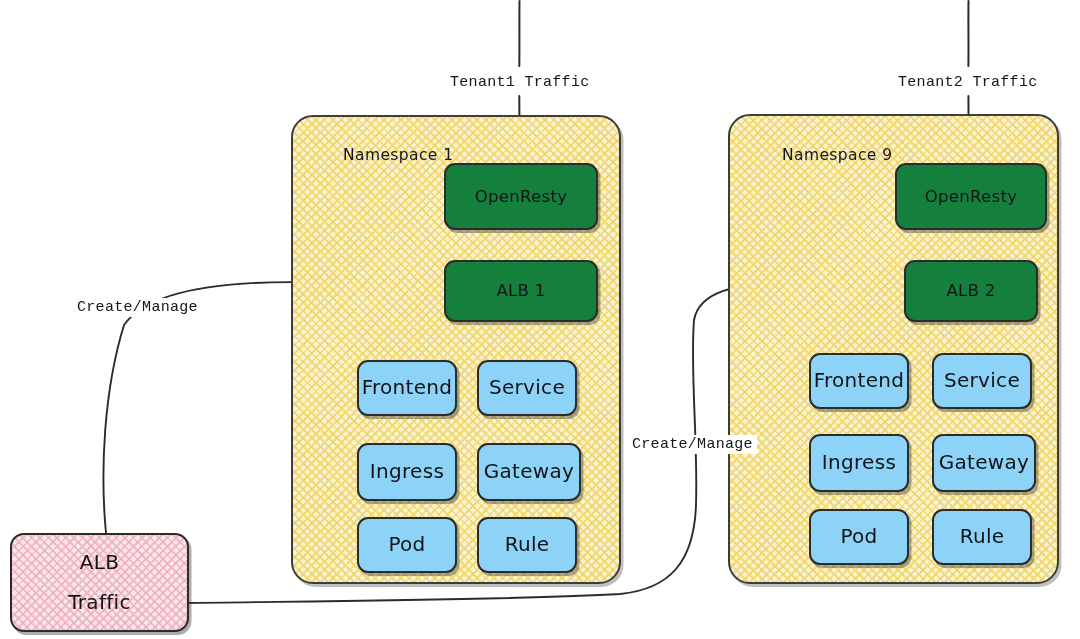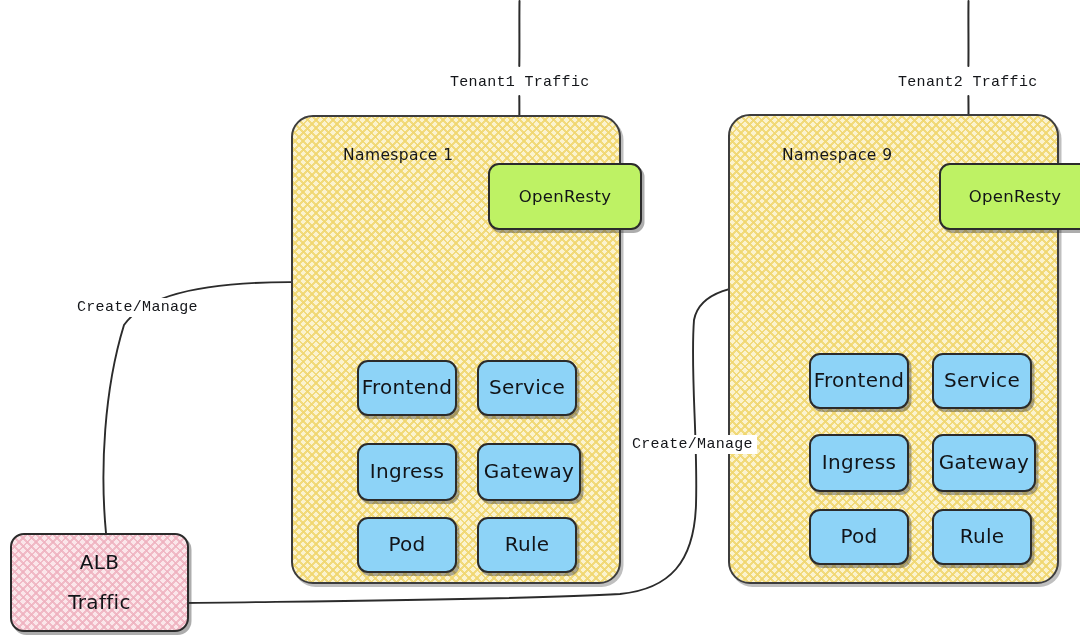--- a/index.html
+++ b/index.html
@@ -60,22 +60,21 @@
     align-items: center;
     justify-content: center;
     text-align: center;
     color: #121418;
     font-family: "DejaVu Sans", sans-serif;
     letter-spacing: 0.3px;
     box-shadow: 2.5px 3px 0 rgba(50,50,50,0.40);
     line-height: 1.18;
   }
   .node.green {
-    background: #bef264;
-    margin-left: 44px;
+    background: #15803d;
   }
   .node.blue {
     background: #8dd3f7;
   }
   .node.pink {
     border-radius: 14px;
     background-color: #fbe6ea;
     background-image:
       repeating-linear-gradient(45deg, rgba(238,176,190,0.8) 0 2px, rgba(255,255,255,0) 2px 6px),
       repeating-linear-gradient(-45deg, rgba(238,176,190,0.8) 0 2px, rgba(255,255,255,0) 2px 6px);
@@ -139,20 +138,23 @@
     </g>
   </svg>
 
   <div class="namespace" style="left:291px; top:115px; width:326px; height:465px;"></div>
   <div class="ns-label" style="left:311px; top:146px;">Namespace 1</div>
 
   <div class="node green fs-17" style="left:444px; top:163px; width:150px; height:63px;">
     <span class="node-text">OpenResty</span>
   </div>
 
+  <div class="node green fs-17" style="left:444px; top:260px; width:150px; height:58px;">
+    <span class="node-text">ALB 1</span>
+  </div>
 
   <div class="node blue fs-15" style="left:357px; top:360px; width:96px; height:52px;">
     <span class="node-text">Frontend</span>
   </div>
   <div class="node blue fs-15" style="left:477px; top:360px; width:96px; height:52px;">
     <span class="node-text">Service</span>
   </div>
   <div class="node blue fs-15" style="left:357px; top:443px; width:96px; height:54px;">
     <span class="node-text">Ingress</span>
   </div>
@@ -166,20 +168,23 @@
     <span class="node-text">Rule</span>
   </div>
 
   <div class="namespace" style="left:728px; top:114px; width:327px; height:466px;"></div>
   <div class="ns-label" style="left:750px; top:146px;">Namespace 9</div>
 
   <div class="node green fs-17" style="left:895px; top:163px; width:148px; height:63px;">
     <span class="node-text">OpenResty</span>
   </div>
 
+  <div class="node green fs-17" style="left:904px; top:260px; width:130px; height:58px;">
+    <span class="node-text">ALB 2</span>
+  </div>
 
   <div class="node blue fs-15" style="left:809px; top:353px; width:96px; height:52px;">
     <span class="node-text">Frontend</span>
   </div>
   <div class="node blue fs-15" style="left:932px; top:353px; width:96px; height:52px;">
     <span class="node-text">Service</span>
   </div>
   <div class="node blue fs-15" style="left:809px; top:434px; width:96px; height:54px;">
     <span class="node-text">Ingress</span>
   </div>

